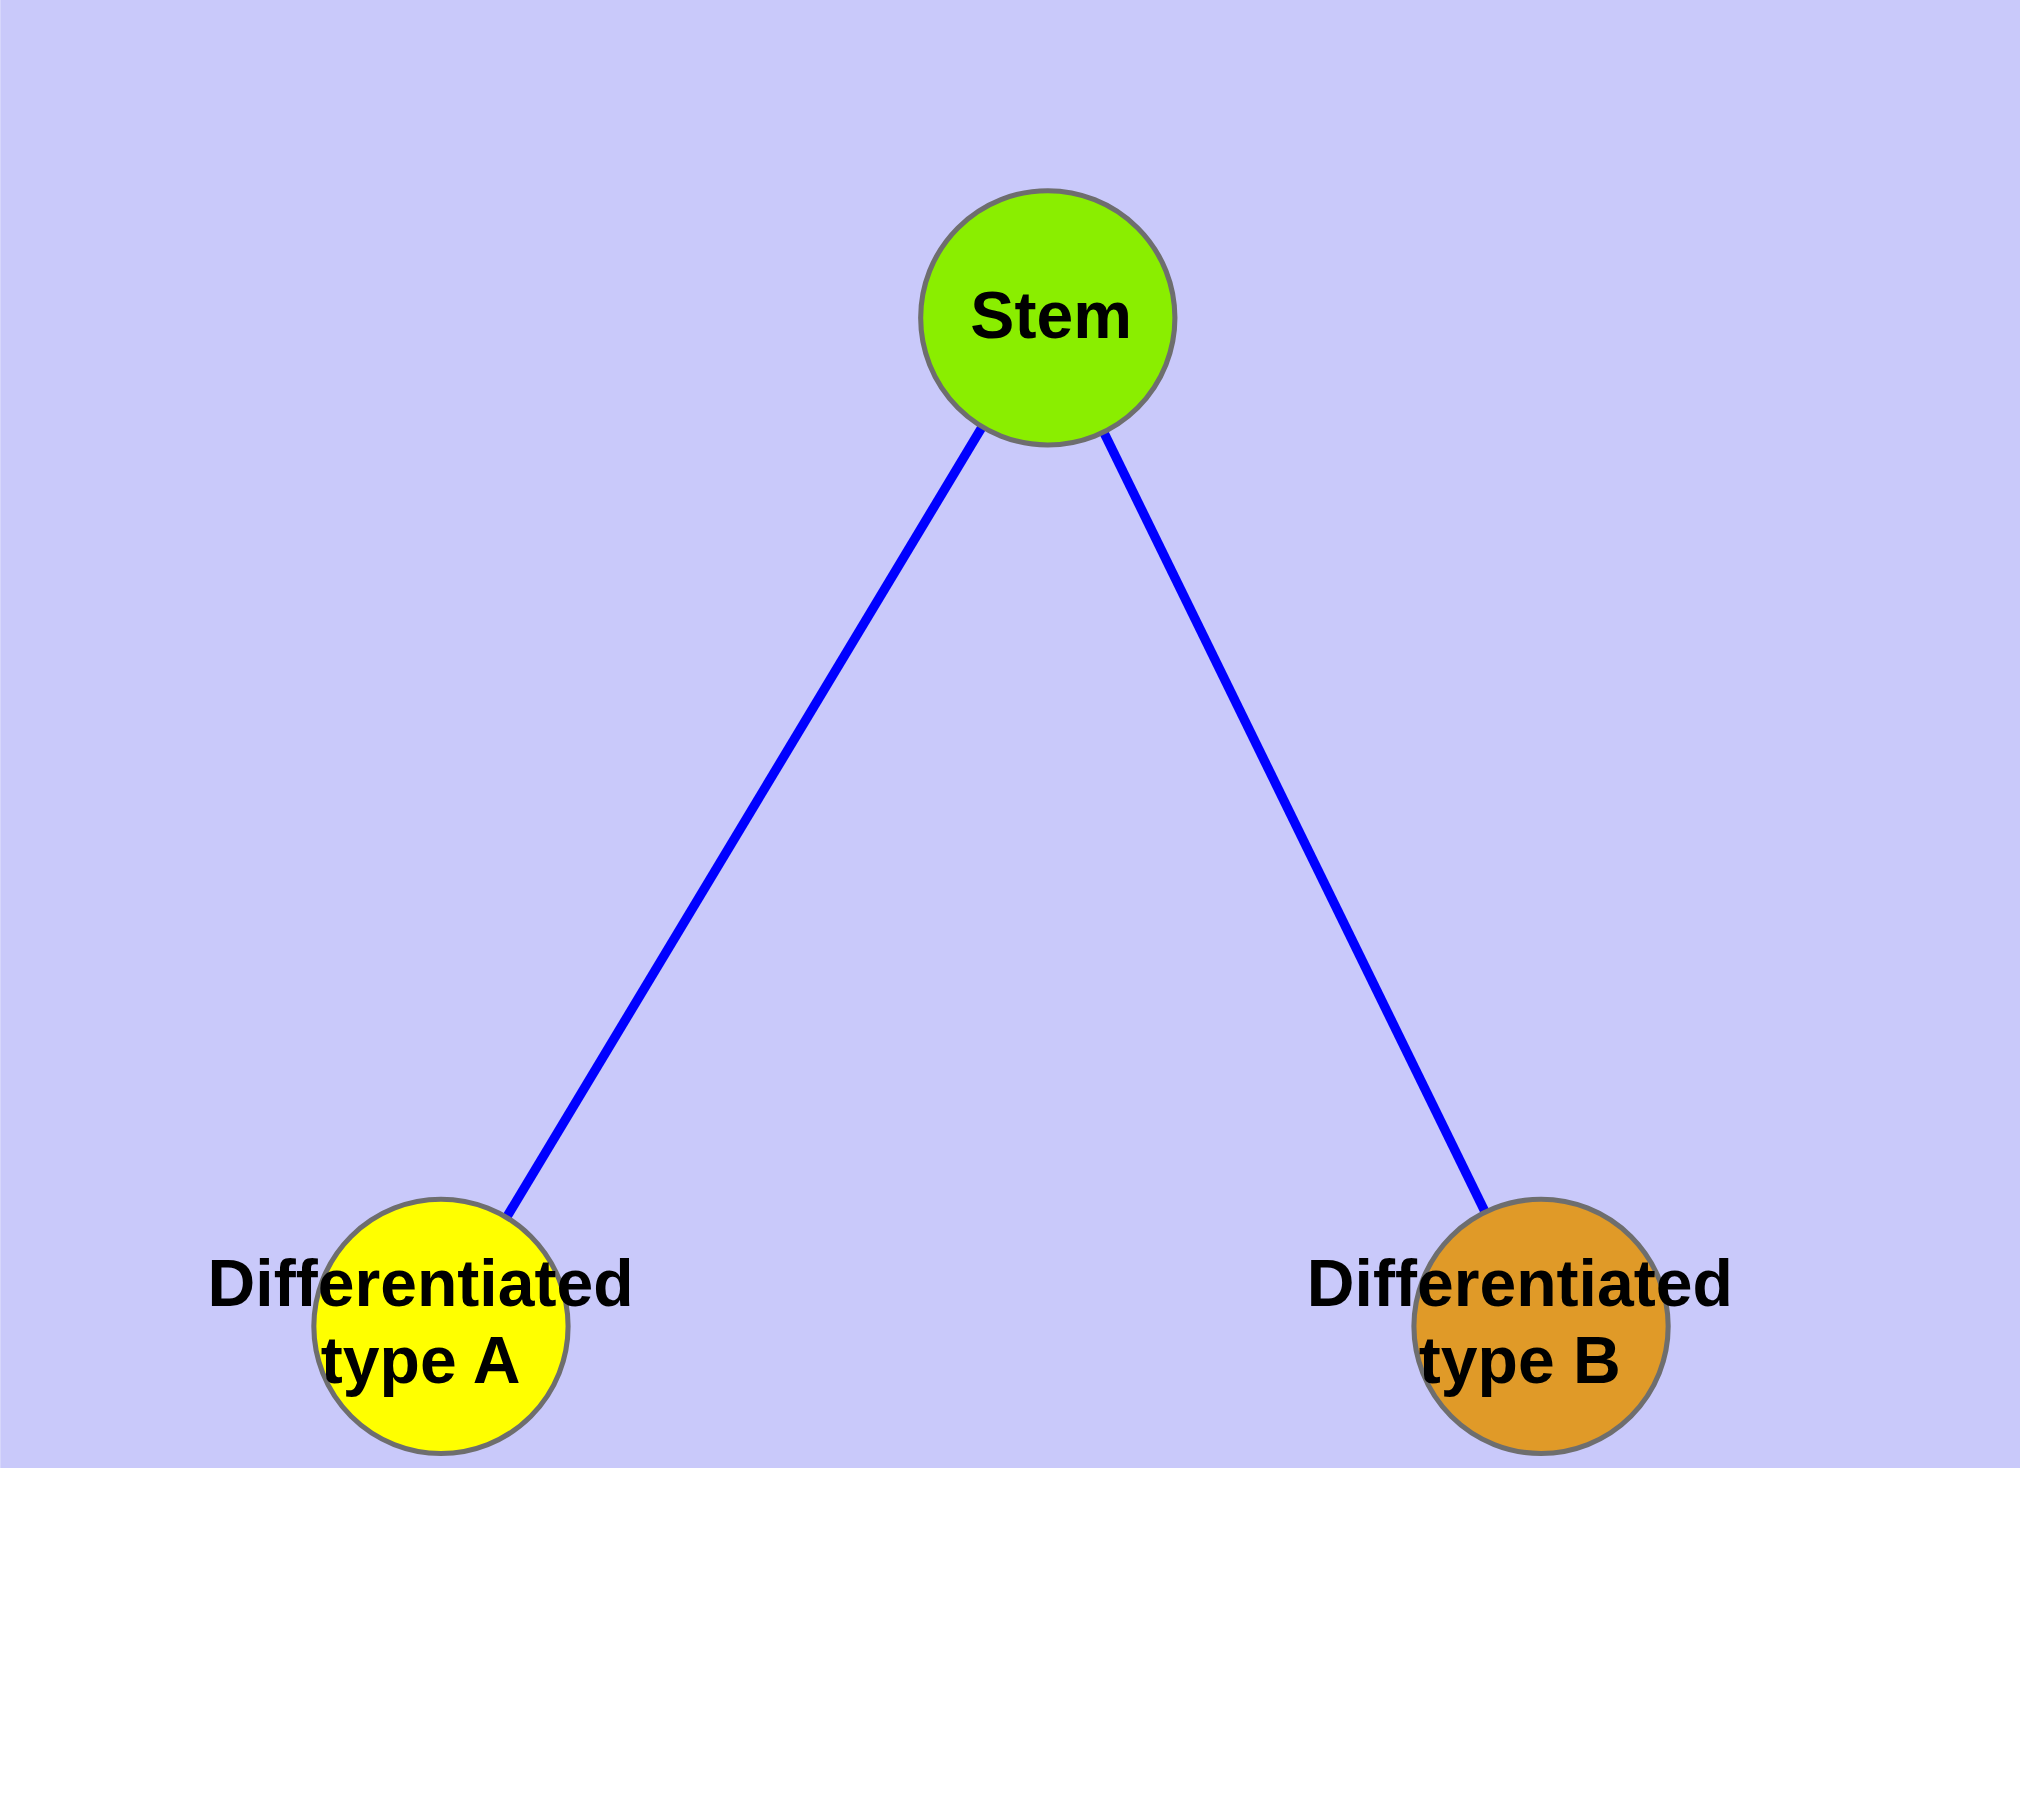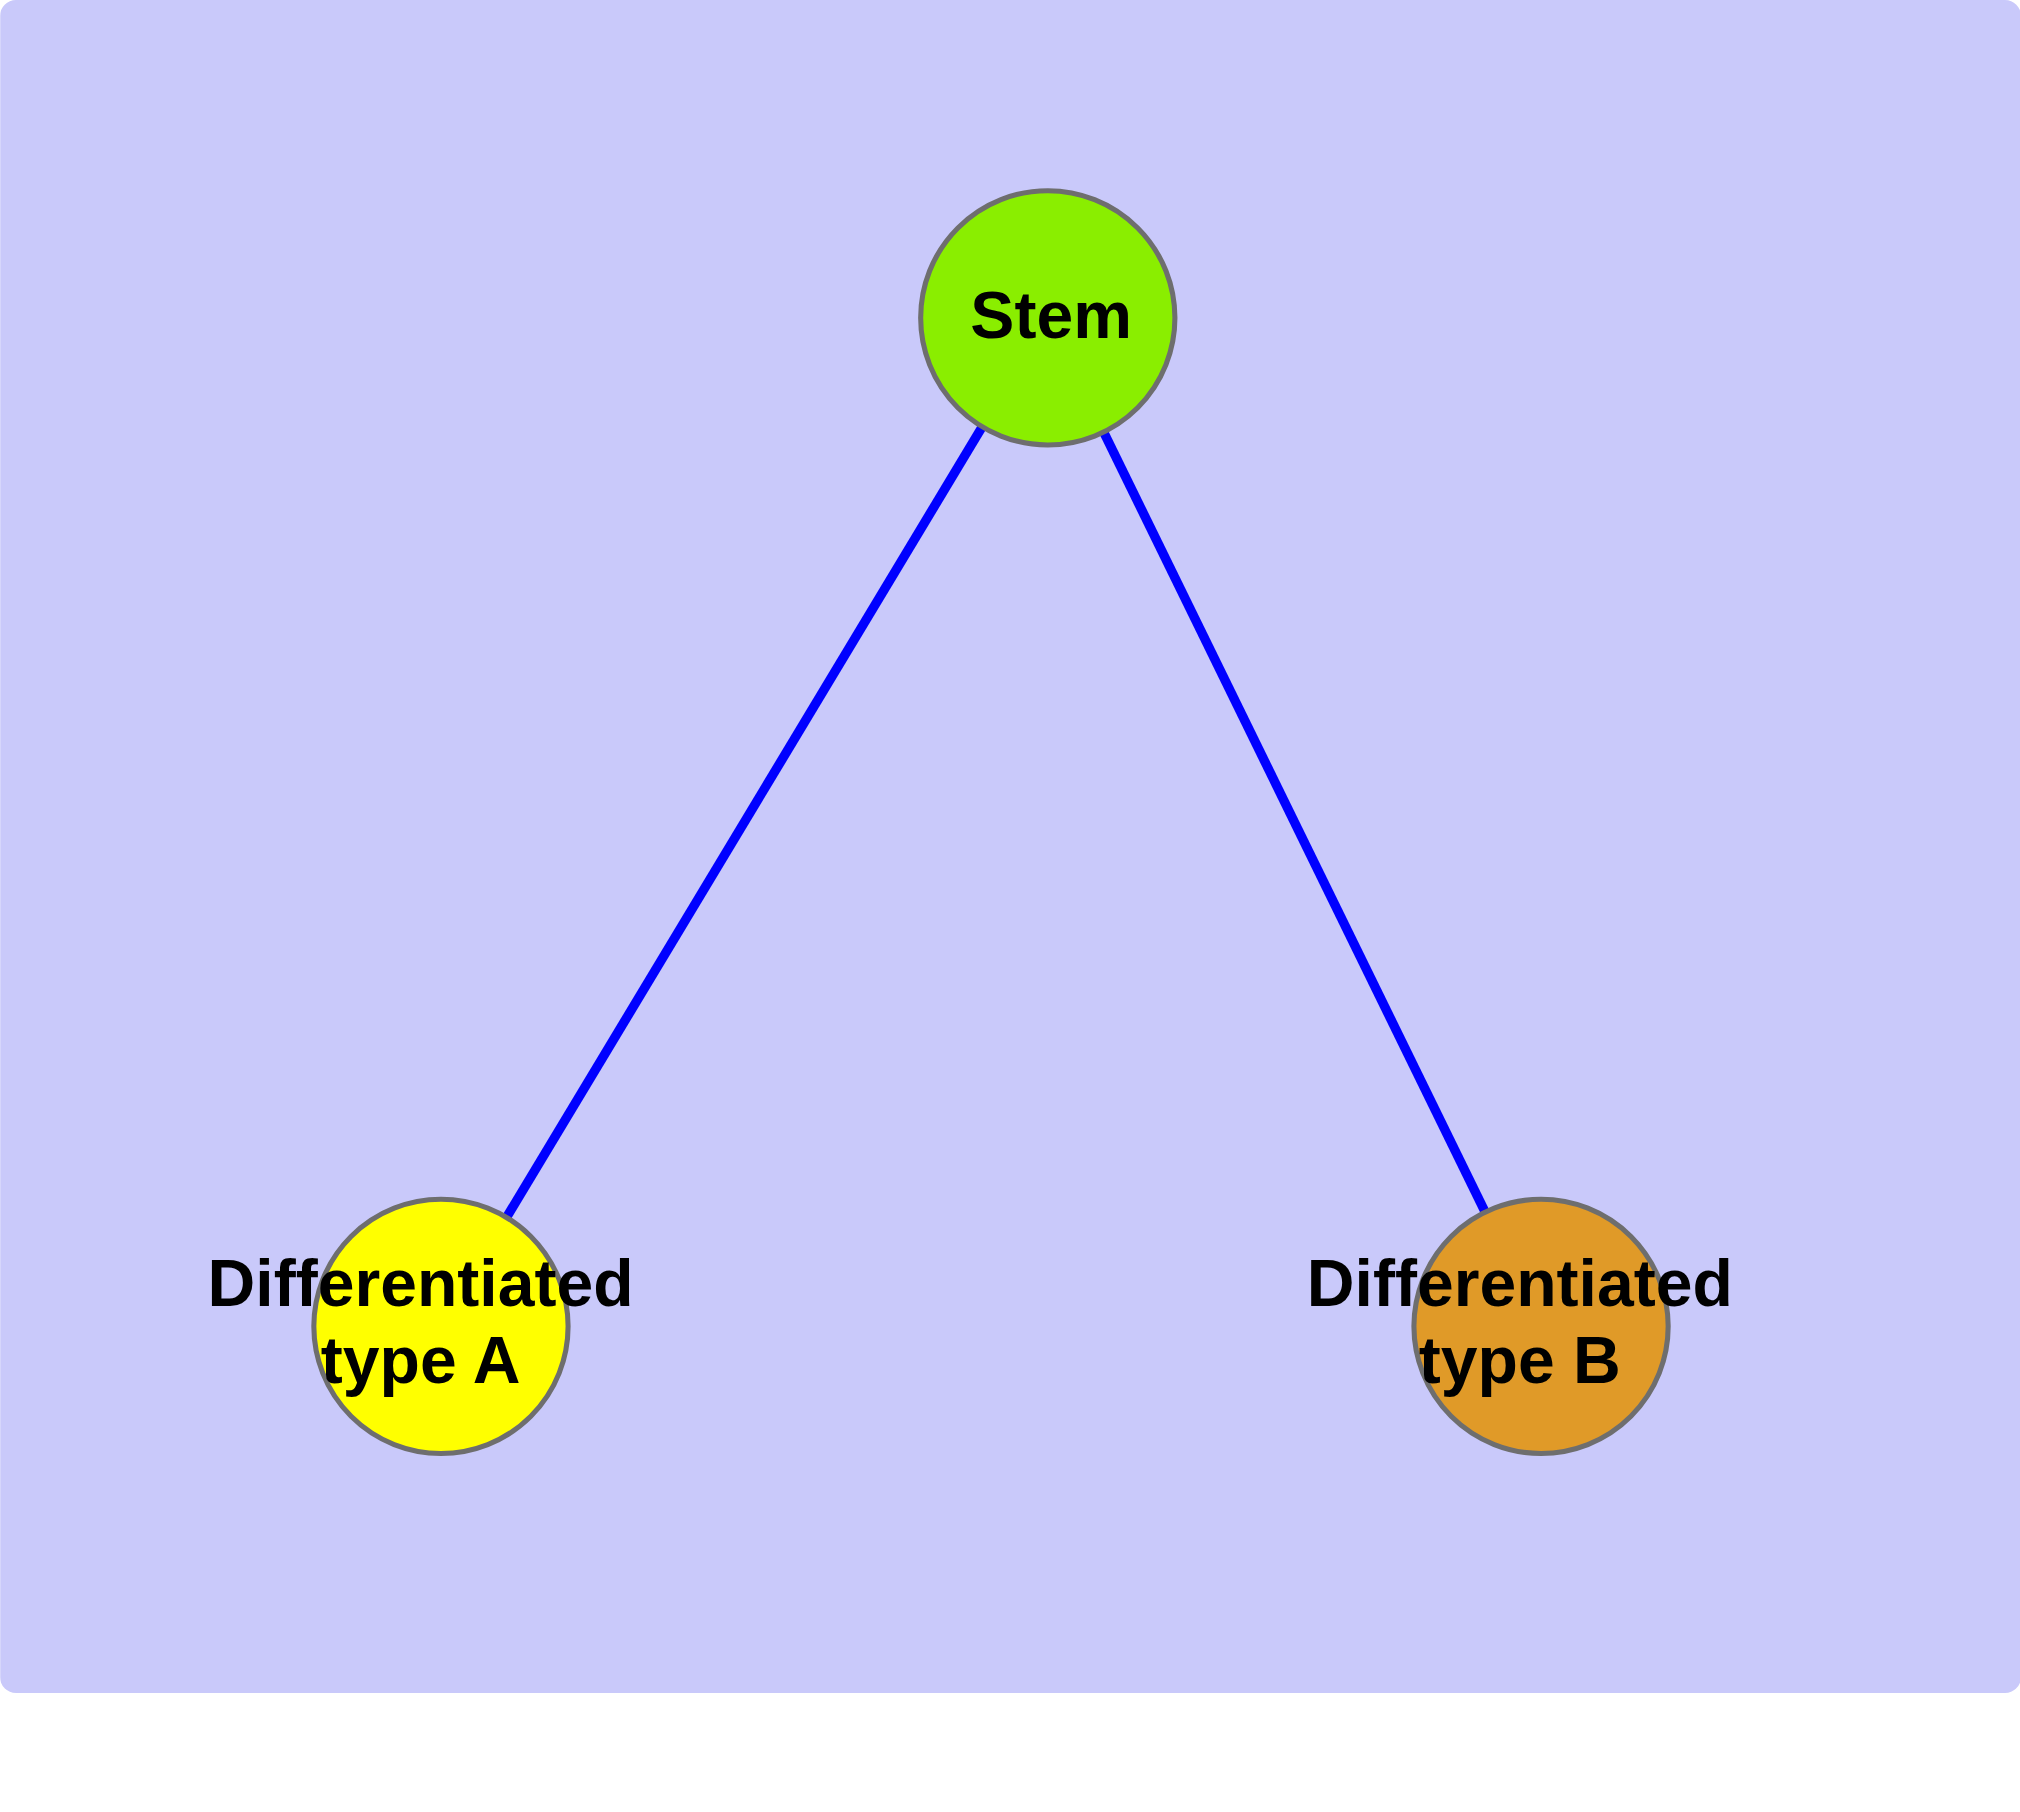--- a/index.html
+++ b/index.html
@@ -3,24 +3,23 @@
 <meta charset="utf-8">
 <style>
   html, body {
     margin: 0;
     padding: 0;
     background: #ffffff;
   }
   #canvas-root {
     position: relative;
     width: 2021px;
-    height: 1693px;
+    height: 1468px;
     overflow: hidden;
     font-family: "Liberation Sans", sans-serif;
-    border-radius: 16px;
   }
   #graph-svg {
     position: absolute;
     top: 0;
     left: 0;
     width: 2021px;
     height: 1812px;
     display: block;
   }
   .node-label {

